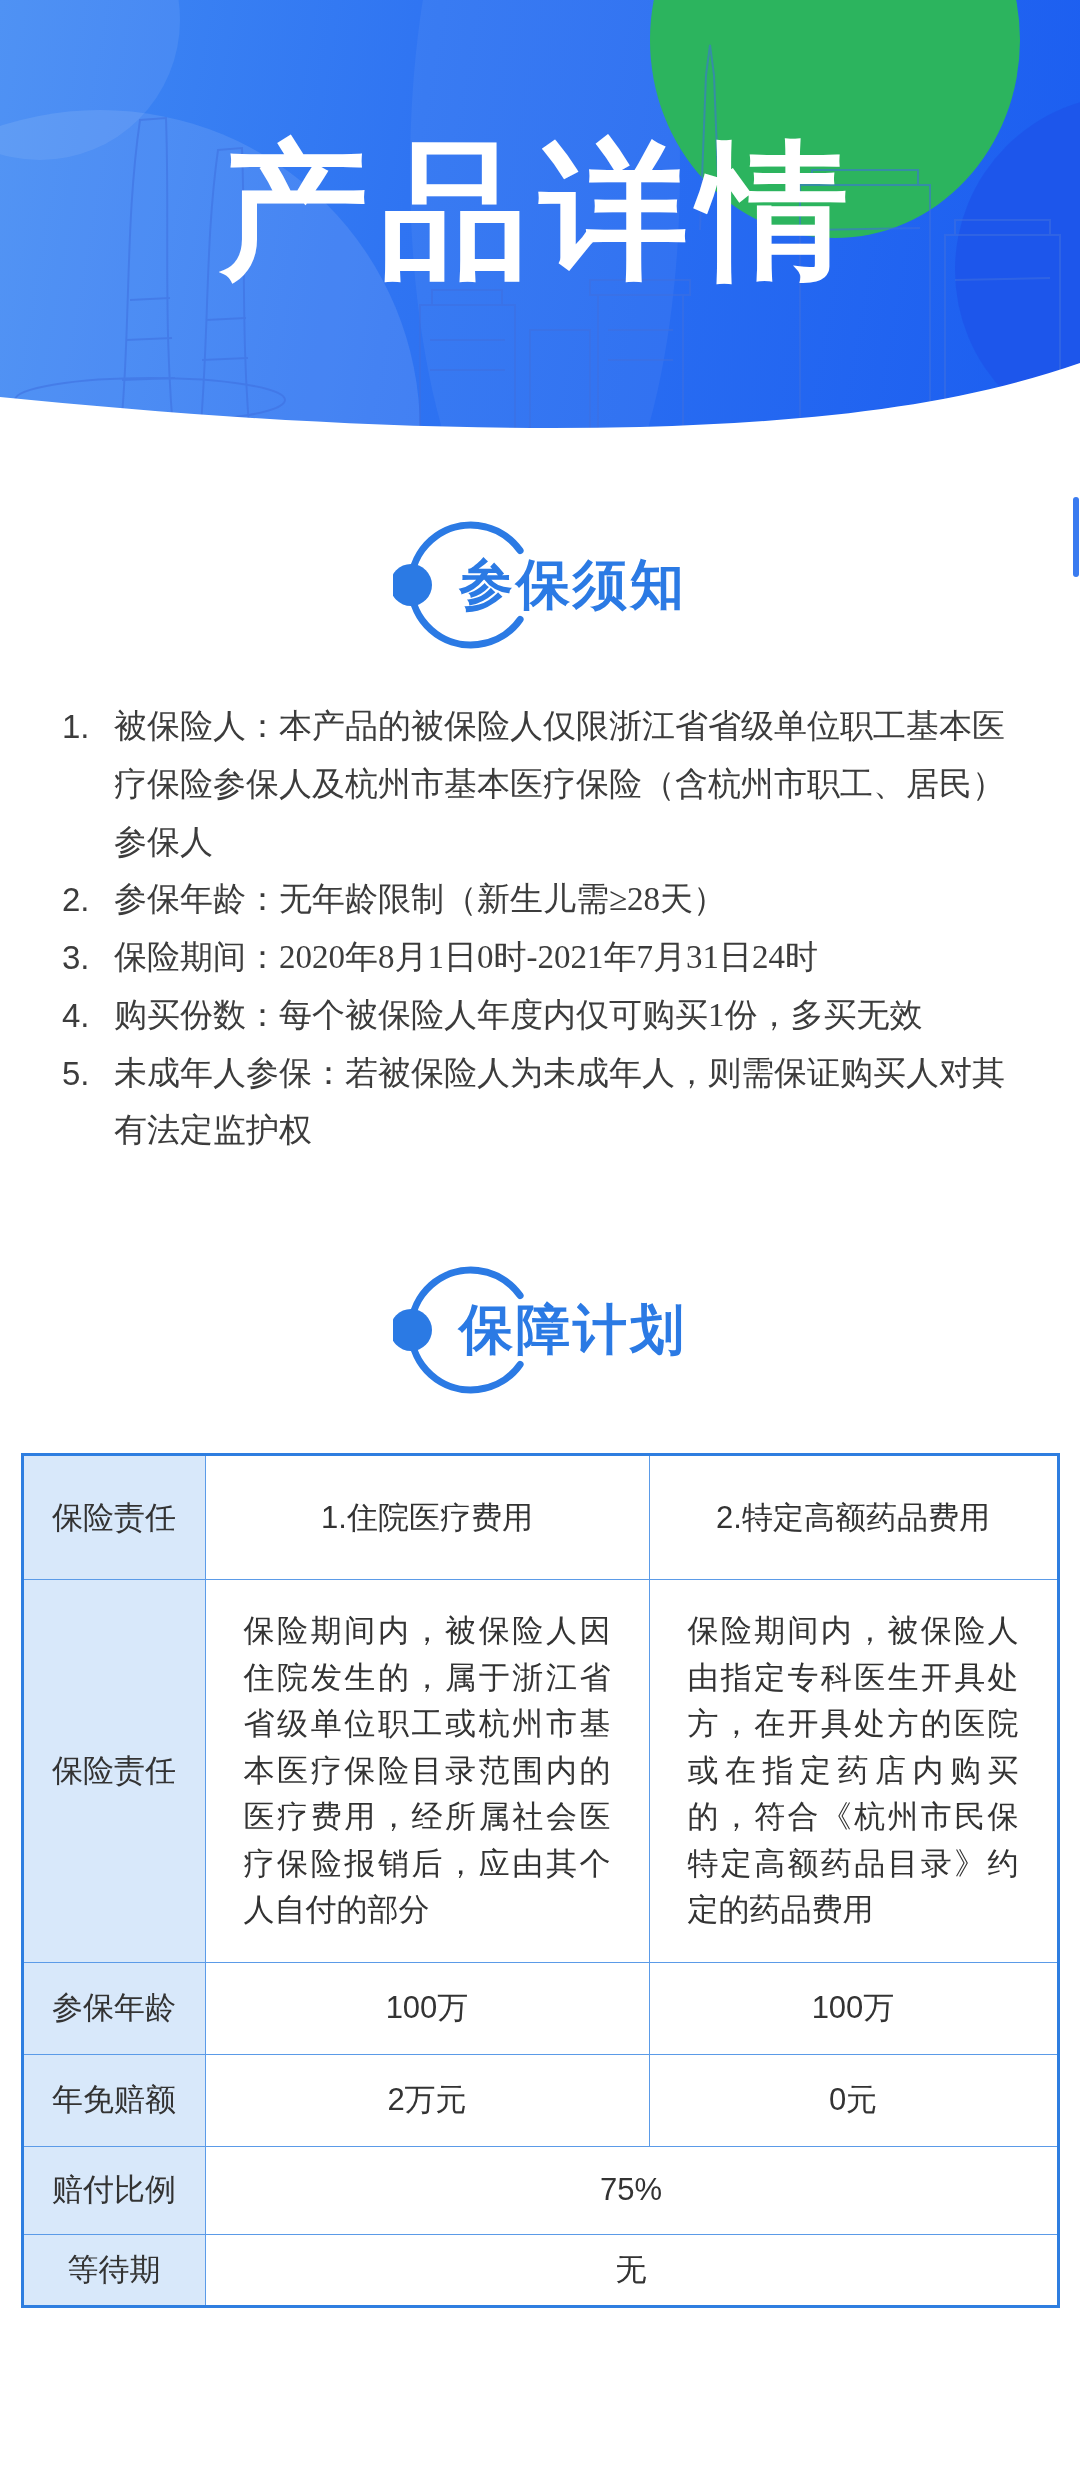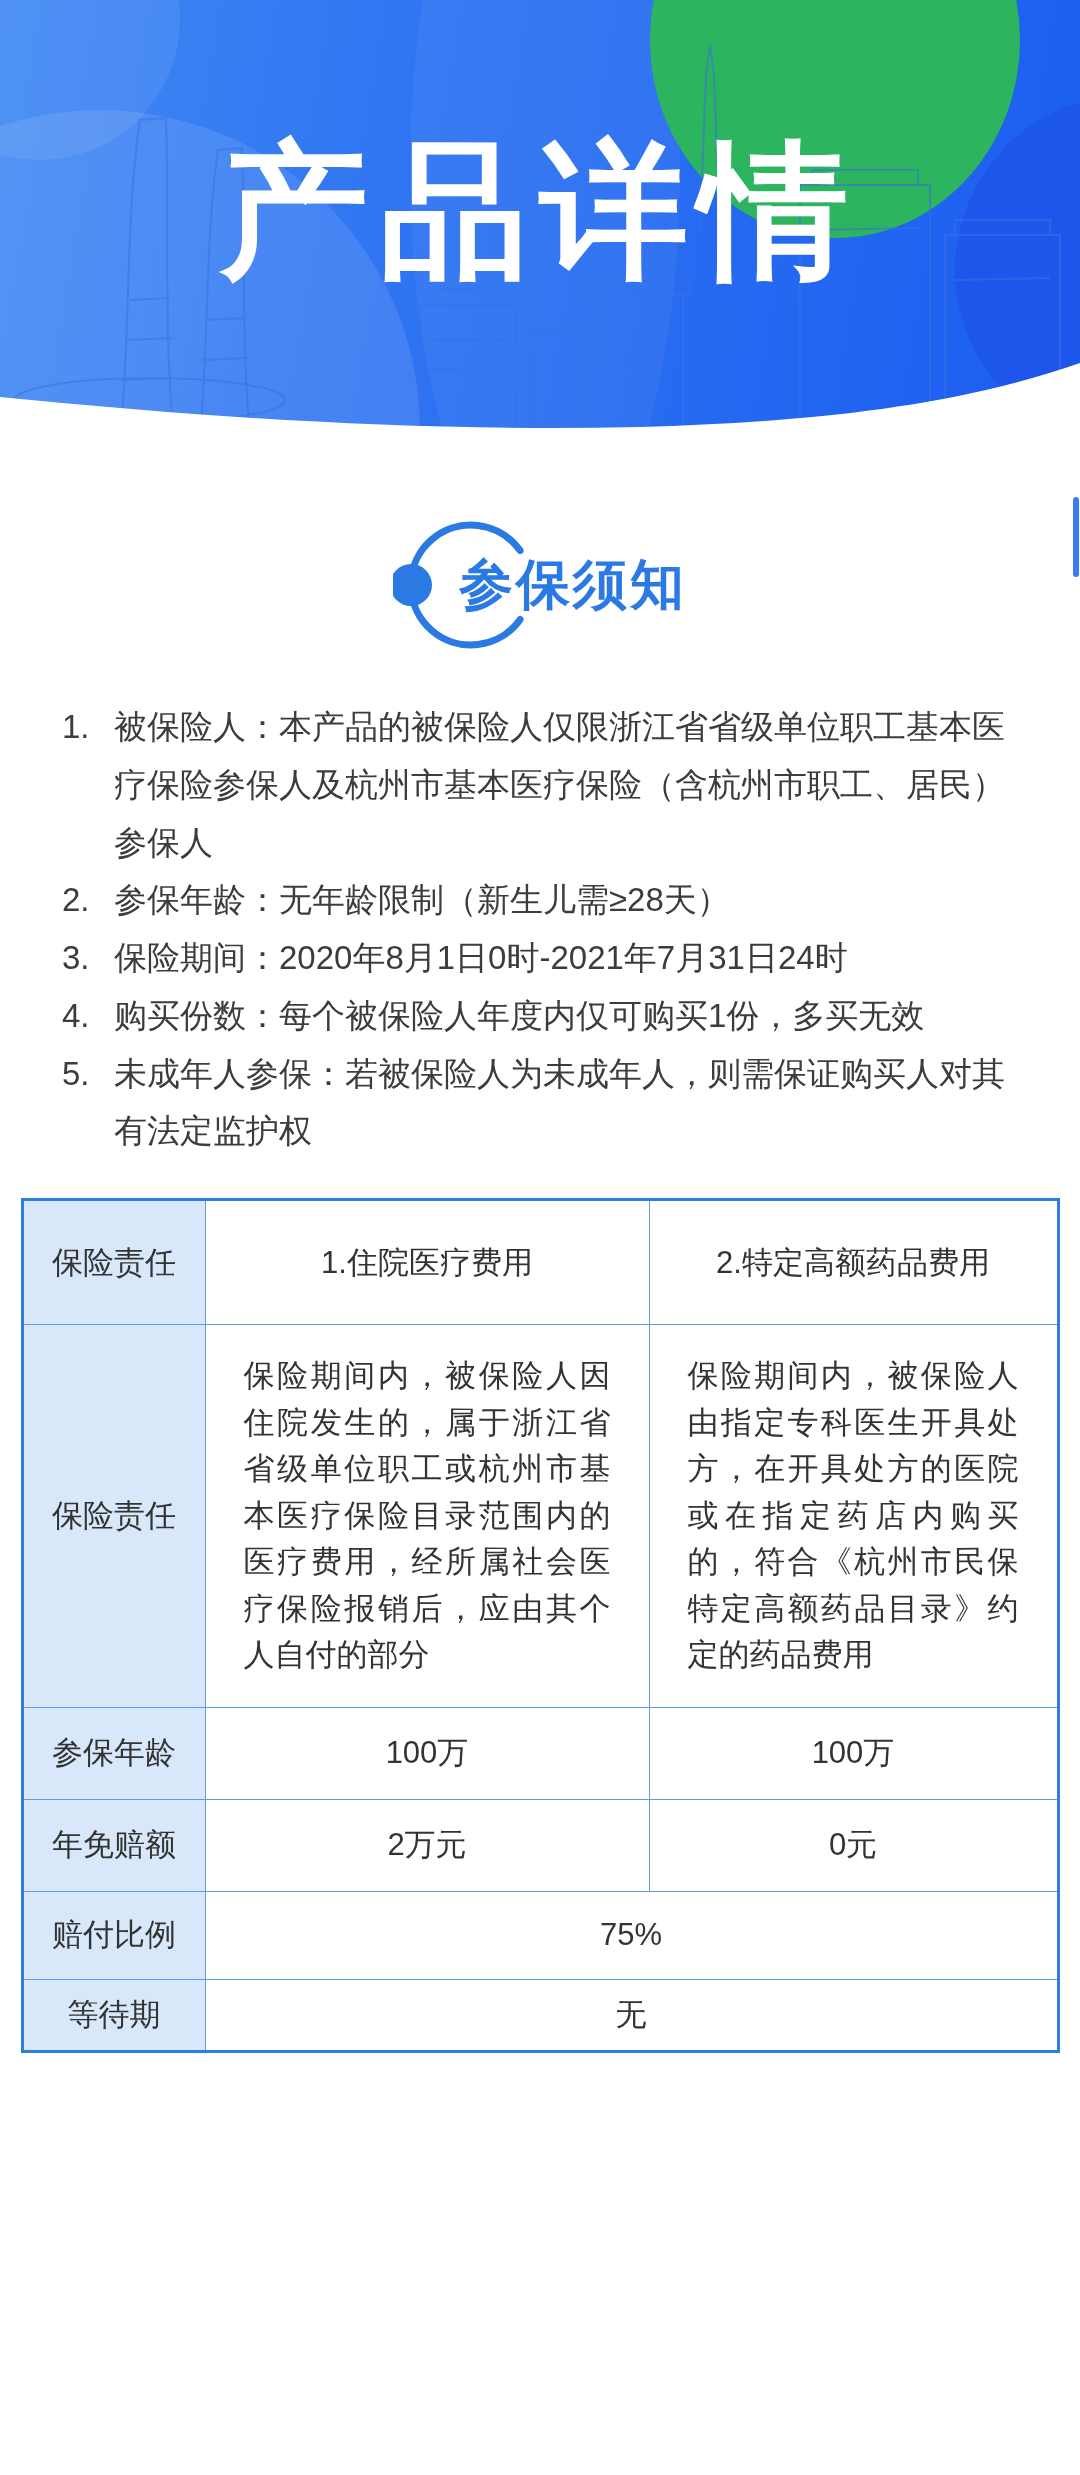--- a/index.html
+++ b/index.html
@@ -19,21 +19,21 @@
   .ring{width:150px;height:150px;display:block;}
   .section-title{margin:0 0 0 -84px;font-size:54px;font-weight:700;color:#2b7ae4;letter-spacing:3px;}
   .head-notice{margin-top:30px;}
   .head-plan{margin-top:85px;}
 
   
   .notice-list{margin:28px 0 0;padding:0 58px 0 62px;list-style:none;
                color:#3c3c3c;font-size:33px;line-height:1.75;}
   .notice-list li{display:flex;}
   .notice-list .num{width:52px;flex-shrink:0;}
-  .notice-list .txt{flex:1;}
+  .notice-list .txt{flex:1;font-family:Liberation Serif, serif;}
 
   
   .benefit-table{width:1036px;margin:38px auto 0;border-collapse:collapse;table-layout:fixed;
                  font-size:31px;color:#333333;border:3px solid #2e7ee0;}
   .benefit-table td{border:1px solid #5b9be8;text-align:center;vertical-align:middle;
                     padding:10px 24px;box-sizing:border-box;word-break:break-all;}
   .benefit-table td.label{background:#d8e8fa;}
   .benefit-table td.desc{text-align:justify;padding:28px 38px;line-height:1.5;}
   .rh1{height:125px;} .rh2{height:320px;} .rh3{height:165px;} .rh4{height:92px;}
   .rh5{height:92px;}  .rh6{height:88px;}  .rh7{height:72px;}
@@ -117,20 +117,29 @@
     <li>
       <span class="num">4.</span>
       <span class="txt">购买份数：每个被保险人年度内仅可购买1份，多买无效</span>
     </li>
     <li>
       <span class="num">5.</span>
       <span class="txt">未成年人参保：若被保险人为未成年人，则需保证购买人对其有法定监护权</span>
     </li>
   </ol>
 
+  <div class="section-head head-plan">
+    <div class="head-group">
+      <svg class="ring" viewBox="0 0 150 150" aria-hidden="true">
+        <path d="M127.1 40.6 A60 60 0 1 0 127.1 109.4" fill="none" stroke="#2b7ae4" stroke-width="7" stroke-linecap="round"></path>
+        <circle cx="18" cy="75" r="21" fill="#2b7ae4"></circle>
+      </svg>
+      <h2 class="section-title">保障计划</h2>
+    </div>
+  </div>
 
   <table class="benefit-table">
     <colgroup>
         <col style="width:183px">
         <col style="width:444px">
         <col style="width:409px">
       </colgroup>
     <tbody>
       <tr>
         <td class="label rh1">保险责任</td>

